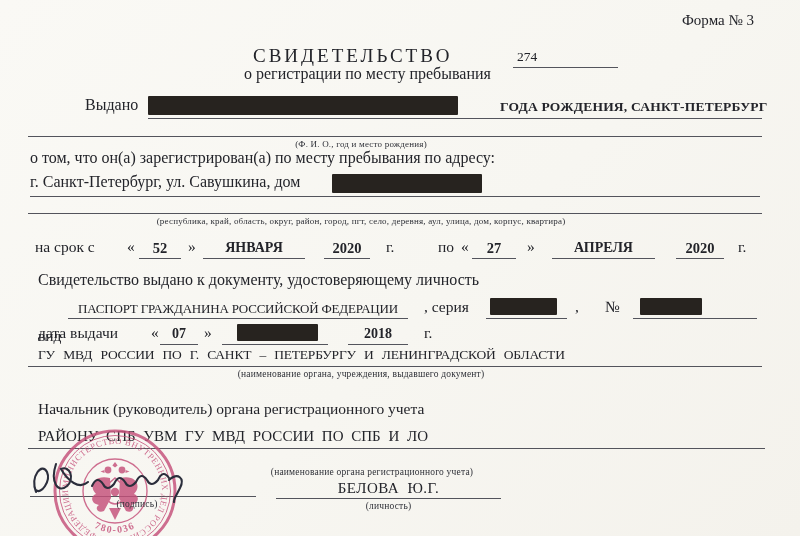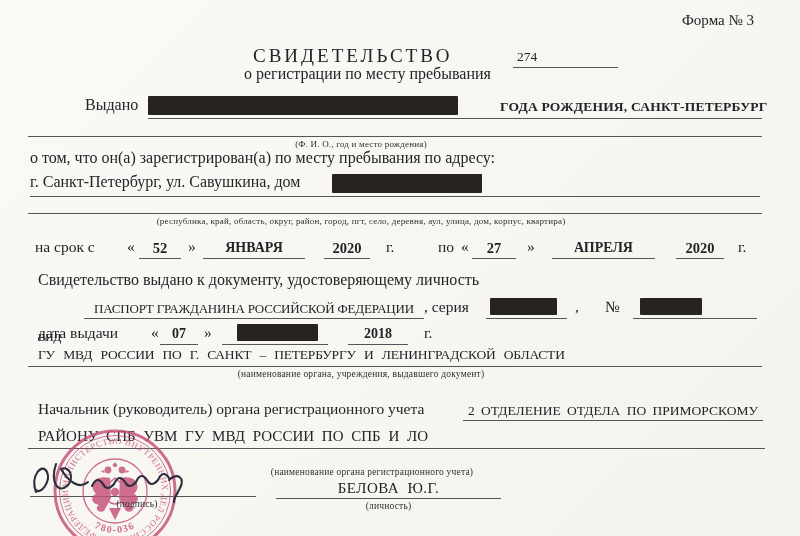--- a/index.html
+++ b/index.html
@@ -61,21 +61,21 @@
   <div class="abs" style="top:238px;left:461px;font-size:15.5px;">«</div>
   <div class="cell bold" style="top:236px;left:472px;width:44px;height:22px;font-size:14.5px;line-height:24px;"><span>27</span></div>
   <div class="abs" style="top:238px;left:527px;font-size:15.5px;">»</div>
   <div class="cell bold" style="top:236px;left:552px;width:103px;height:22px;font-size:14px;line-height:24px;"><span>АПРЕЛЯ</span></div>
   <div class="cell bold" style="top:236px;left:676px;width:48px;height:22px;font-size:14.5px;line-height:24px;"><span>2020</span></div>
   <div class="abs" style="top:238px;left:738px;font-size:15.5px;">г.</div>
 
   <div class="abs" style="top:271px;left:38px;font-size:16px;">Свидетельство выдано к документу, удостоверяющему личность</div>
 
   <div class="abs" style="top:298px;left:38px;font-size:15.5px;margin-top:29px;">вид</div>
-  <div class="cell caps-cond" style="top:296px;left:84px;width:340px;height:22px;font-size:13px;line-height:25px;"><span>ПАСПОРТ ГРАЖДАНИНА РОССИЙСКОЙ ФЕДЕРАЦИИ</span></div>
+  <div class="cell caps-cond" style="top:296px;left:68px;width:340px;height:22px;font-size:13px;line-height:25px;"><span>ПАСПОРТ ГРАЖДАНИНА РОССИЙСКОЙ ФЕДЕРАЦИИ</span></div>
   <div class="abs" style="top:298px;left:424px;font-size:15.5px;">, серия</div>
   <div class="cell" style="top:296px;left:486px;width:81px;height:22px;">
     <div class="redact" style="left:4px;top:2px;width:67px;height:17px;"></div>
   </div>
   <div class="abs" style="top:298px;left:575px;font-size:15.5px;">,</div>
   <div class="abs" style="top:298px;left:605px;font-size:15.5px;">№</div>
   <div class="cell" style="top:296px;left:633px;width:124px;height:22px;">
     <div class="redact" style="left:7px;top:2px;width:62px;height:17px;"></div>
   </div>
 
@@ -88,21 +88,20 @@
   </div>
   <div class="cell bold" style="top:322px;left:348px;width:60px;height:22px;font-size:14px;line-height:24px;"><span>2018</span></div>
   <div class="abs" style="top:324px;left:424px;font-size:15.5px;">г.</div>
 
   <div class="abs" style="top:346px;left:28px;width:734px;height:20px;border-bottom:1px solid #53545c;text-decoration:underline;">
     <div class="abs caps-cond" style="left:10px;top:1px;font-size:13.5px;word-spacing:5px;">ГУ МВД РОССИИ ПО Г. САНКТ – ПЕТЕРБУРГУ И ЛЕНИНГРАДСКОЙ ОБЛАСТИ</div>
   </div>
   <div class="center-strip cap95" style="top:369px;">(наименование органа, учреждения, выдавшего документ)</div>
 
   <div class="abs" style="top:400px;left:38px;font-size:15.5px;">Начальник (руководитель) органа регистрационного учета</div>
-  <div class="cell" style="top:398px;left:463px;width:300px;height:22px;font-size:13.5px;line-height:25px;word-spacing:3px;"><span>2 ОТДЕЛЕНИЕ ОТДЕЛА ПО ПРИМОРСКОМУ</span></div>
   <div class="abs" style="top:427px;left:28px;width:737px;height:21px;border-bottom:1px solid #53545c;">
     <div class="abs" style="left:10px;top:1px;font-size:15px;word-spacing:4px;">РАЙОНУ СПБ УВМ ГУ МВД РОССИИ ПО СПБ И ЛО</div>
   </div>
   <div class="center-strip cap95" style="top:467px;margin-left:11px;">(наименование органа регистрационного учета)</div>
 
   <svg class="abs" style="top:428px;left:52px;z-index:2;opacity:0.82;" width="126" height="126" viewBox="0 0 126 126">
     <defs>
       <path id="ringTop" d="M 63,63 m -47,0 a 47,47 0 1,1 94,0 a 47,47 0 1,1 -94,0"></path>
       <path id="ringBottom" d="M 63,63 m -42,0 a 42,42 0 1,0 84,0 a 42,42 0 1,0 -84,0"></path>
     </defs>

